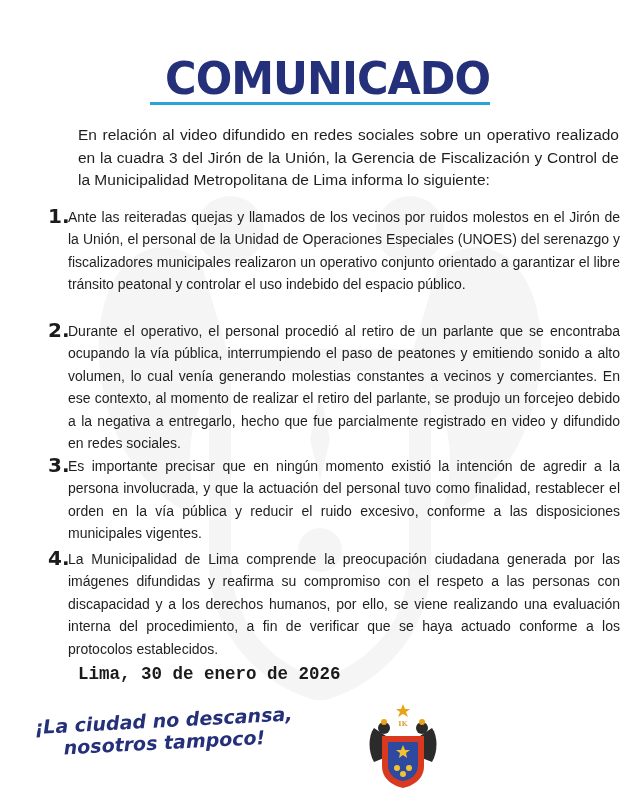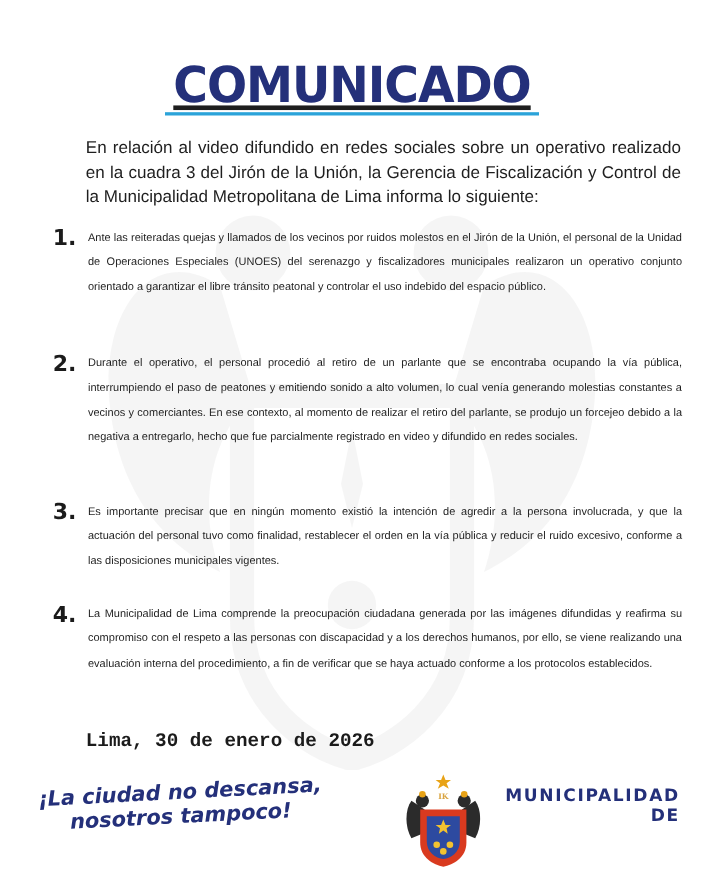--- a/index.html
+++ b/index.html
@@ -7,38 +7,38 @@
     width: 640px; height: 800px; overflow: hidden;
     background: #ffffff;
     font-family: "Liberation Sans", sans-serif;
     color: #1e1e1e;
     position: relative;
   }
   .watermark {
     position: absolute; left: 80px; top: 140px; width: 480px; height: 560px;
     opacity: 0.07; pointer-events: none;
   }
-  .title-wrap { position: absolute; left: 150px; top: 52px; width: 340px; text-align: center; text-decoration: underline; }
+  .title-wrap { position: absolute; left: 150px; top: 52px; width: 340px; text-align: right; }
   .title {
     font-family: "DejaVu Sans", sans-serif; font-weight: bold;
     font-size: 43px; letter-spacing: -1px; color: #24307a;
     line-height: 52px; transform: scaleY(1.05);
   }
   .title-underline { height: 3px; background: #2ba3d9; margin-top: -2px; }
   .intro {
     position: absolute; left: 78px; top: 124px; width: 541px;
     font-size: 15.5px; line-height: 22.5px; text-align: justify;
   }
   .item { position: absolute; left: 32px; width: 588px; }
   .item-num {
     position: absolute; left: 16px; top: -2px;
     font-family: "DejaVu Sans", sans-serif; font-weight: bold; font-size: 20px; color: #1b1b1b;
   }
   .item-text {
-    margin-left: 48px; font-size: 10px; line-height: 22.4px; text-align: justify;
+    margin-left: 36px; font-size: 14px; line-height: 22.4px; text-align: justify;
   }
   .date {
     position: absolute; left: 78px; top: 664px;
     font-family: Liberation Mono, monospace; font-weight: bold; font-size: 17.5px; color: #1b1b1b;
   }
   .slogan {
     position: absolute; left: 34px; top: 716px;
     font-family: "DejaVu Sans", sans-serif; font-weight: bold; font-style: italic;
     color: #24307a; font-size: 19px; line-height: 22px;
     transform: rotate(-3deg); transform-origin: left top;
@@ -119,14 +119,13 @@
     <circle cx="16" cy="20" r="3" fill="#e8a317"></circle>
     <circle cx="54" cy="20" r="3" fill="#e8a317"></circle>
 
     <path d="M14 34 L56 34 L56 64 C56 78 44 84 35 86 C26 84 14 78 14 64 Z" fill="#d93a1f"></path>
     <path d="M20 40 L50 40 L50 63 C50 73 42 78 35 79 C28 78 20 73 20 63 Z" fill="#2d4aa0"></path>
     <polygon points="35,43 37,48 42,48 38,51 39,56 35,53 31,56 32,51 28,48 33,48" fill="#f2c230"></polygon>
     <circle cx="29" cy="66" r="3" fill="#f2c230"></circle>
     <circle cx="41" cy="66" r="3" fill="#f2c230"></circle>
     <circle cx="35" cy="72" r="3" fill="#f2c230"></circle>
   </svg>
-  <div class="logo-line1">MUNICIPALIDAD DE</div>
 </div>
 
 </body></html>

